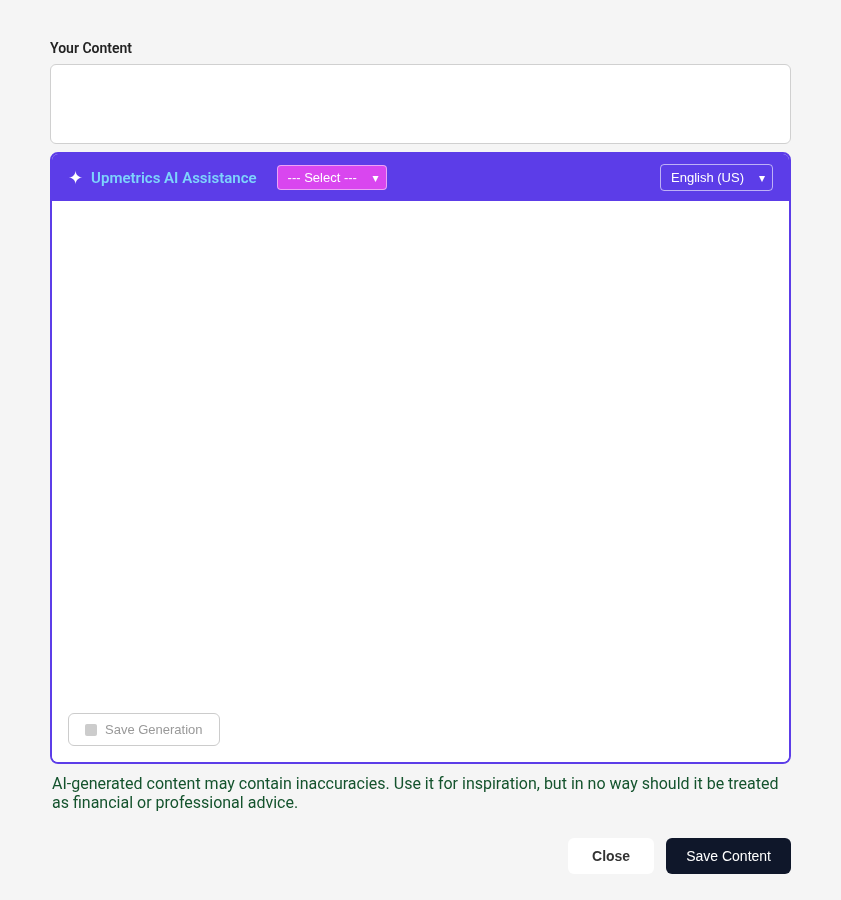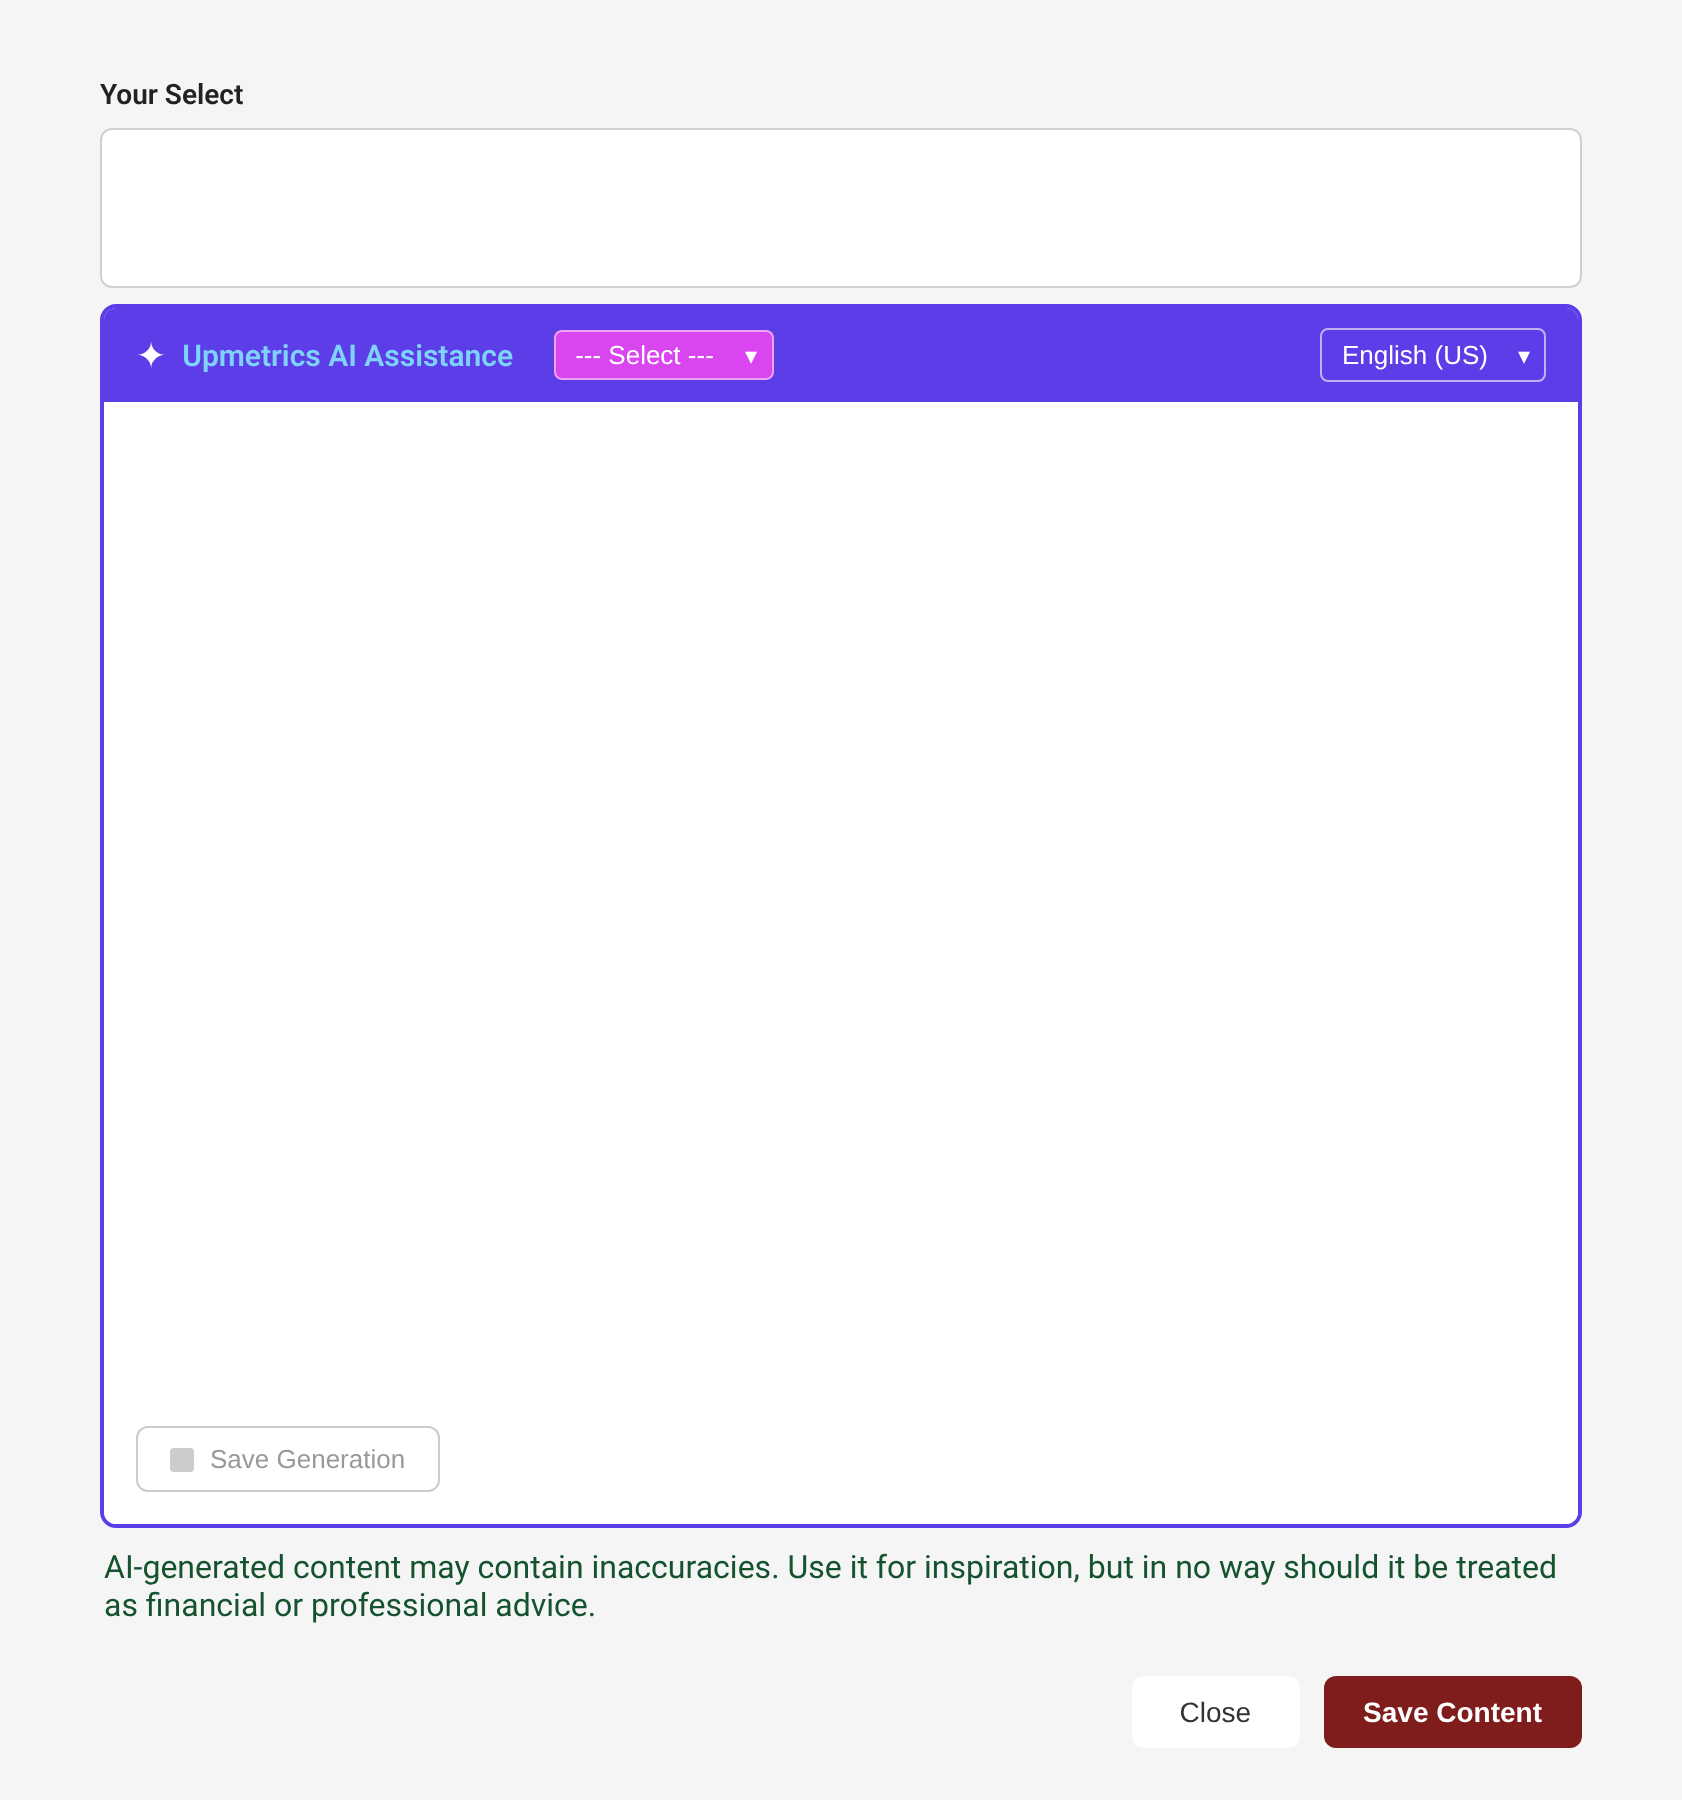--- a/index.html
+++ b/index.html
@@ -190,46 +190,46 @@
       margin-top: 16px;
       padding: 10px 0;
     }
 
     .close-btn {
       background: #fff;
       border: none;
       border-radius: 6px;
       padding: 10px 24px;
       font-size: 14px;
+      font-weight: 700;
+      color: #333;
+      cursor: pointer;
+    }
+
+    .save-content-btn {
+      background: #0f172a;
+      border: none;
+      border-radius: 6px;
+      padding: 10px 20px;
+      font-size: 14px;
       font-weight: 400;
-      color: #333;
-      cursor: pointer;
-    }
-
-    .save-content-btn {
-      background: #7f1d1d;
-      border: none;
-      border-radius: 6px;
-      padding: 10px 20px;
-      font-size: 14px;
-      font-weight: 700;
       color: #fff;
       cursor: pointer;
     }
 
     .bottom-section {
       margin-top: 6px;
     }
   </style>
 </head>
 <body>
 
 <div class="page-wrapper">
   
-  <div class="your-content-label">Your Select</div>
+  <div class="your-content-label">Your Content</div>
 
   
   <textarea class="content-textarea" style=""></textarea>
 
   
   <div class="ai-assistance-panel">
 
     <div class="ai-header">
       <div class="ai-header-left">
         <span class="ai-icon">✦</span>

